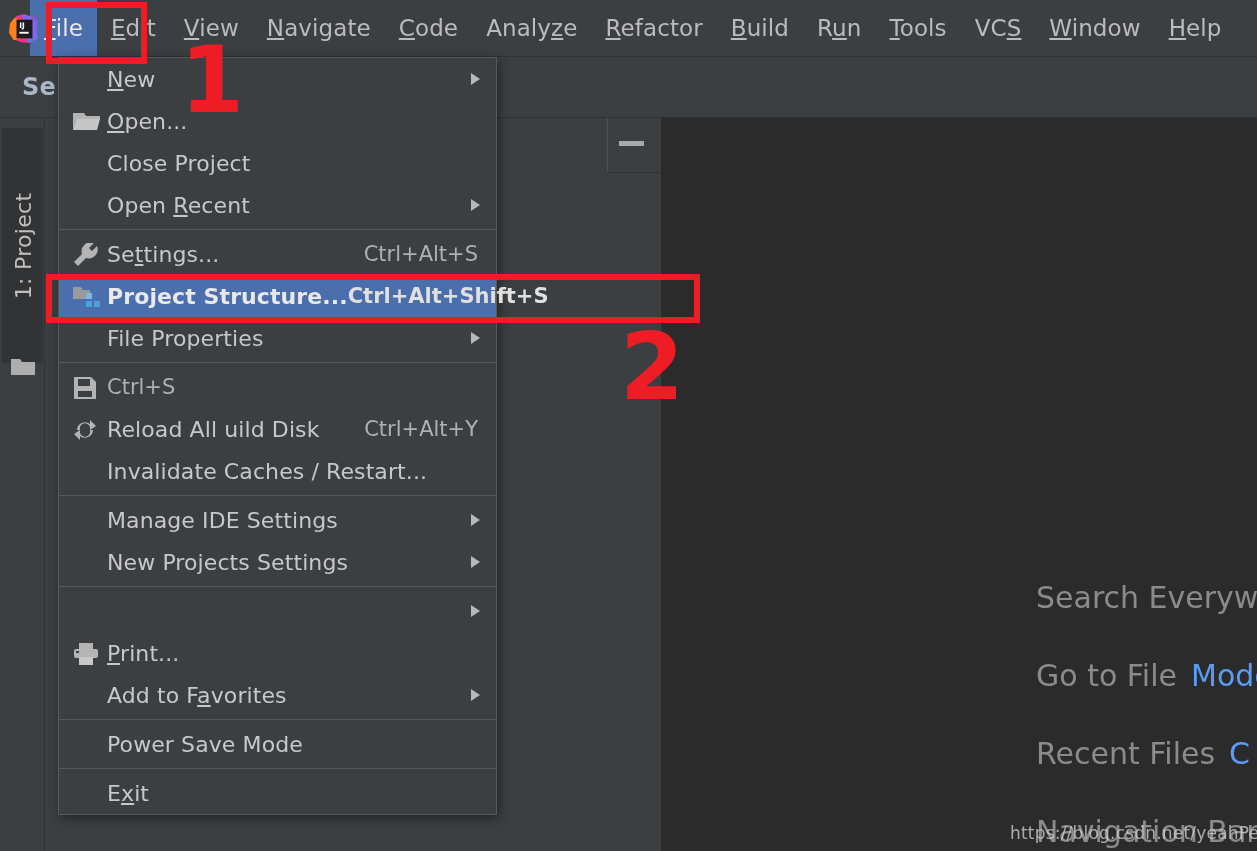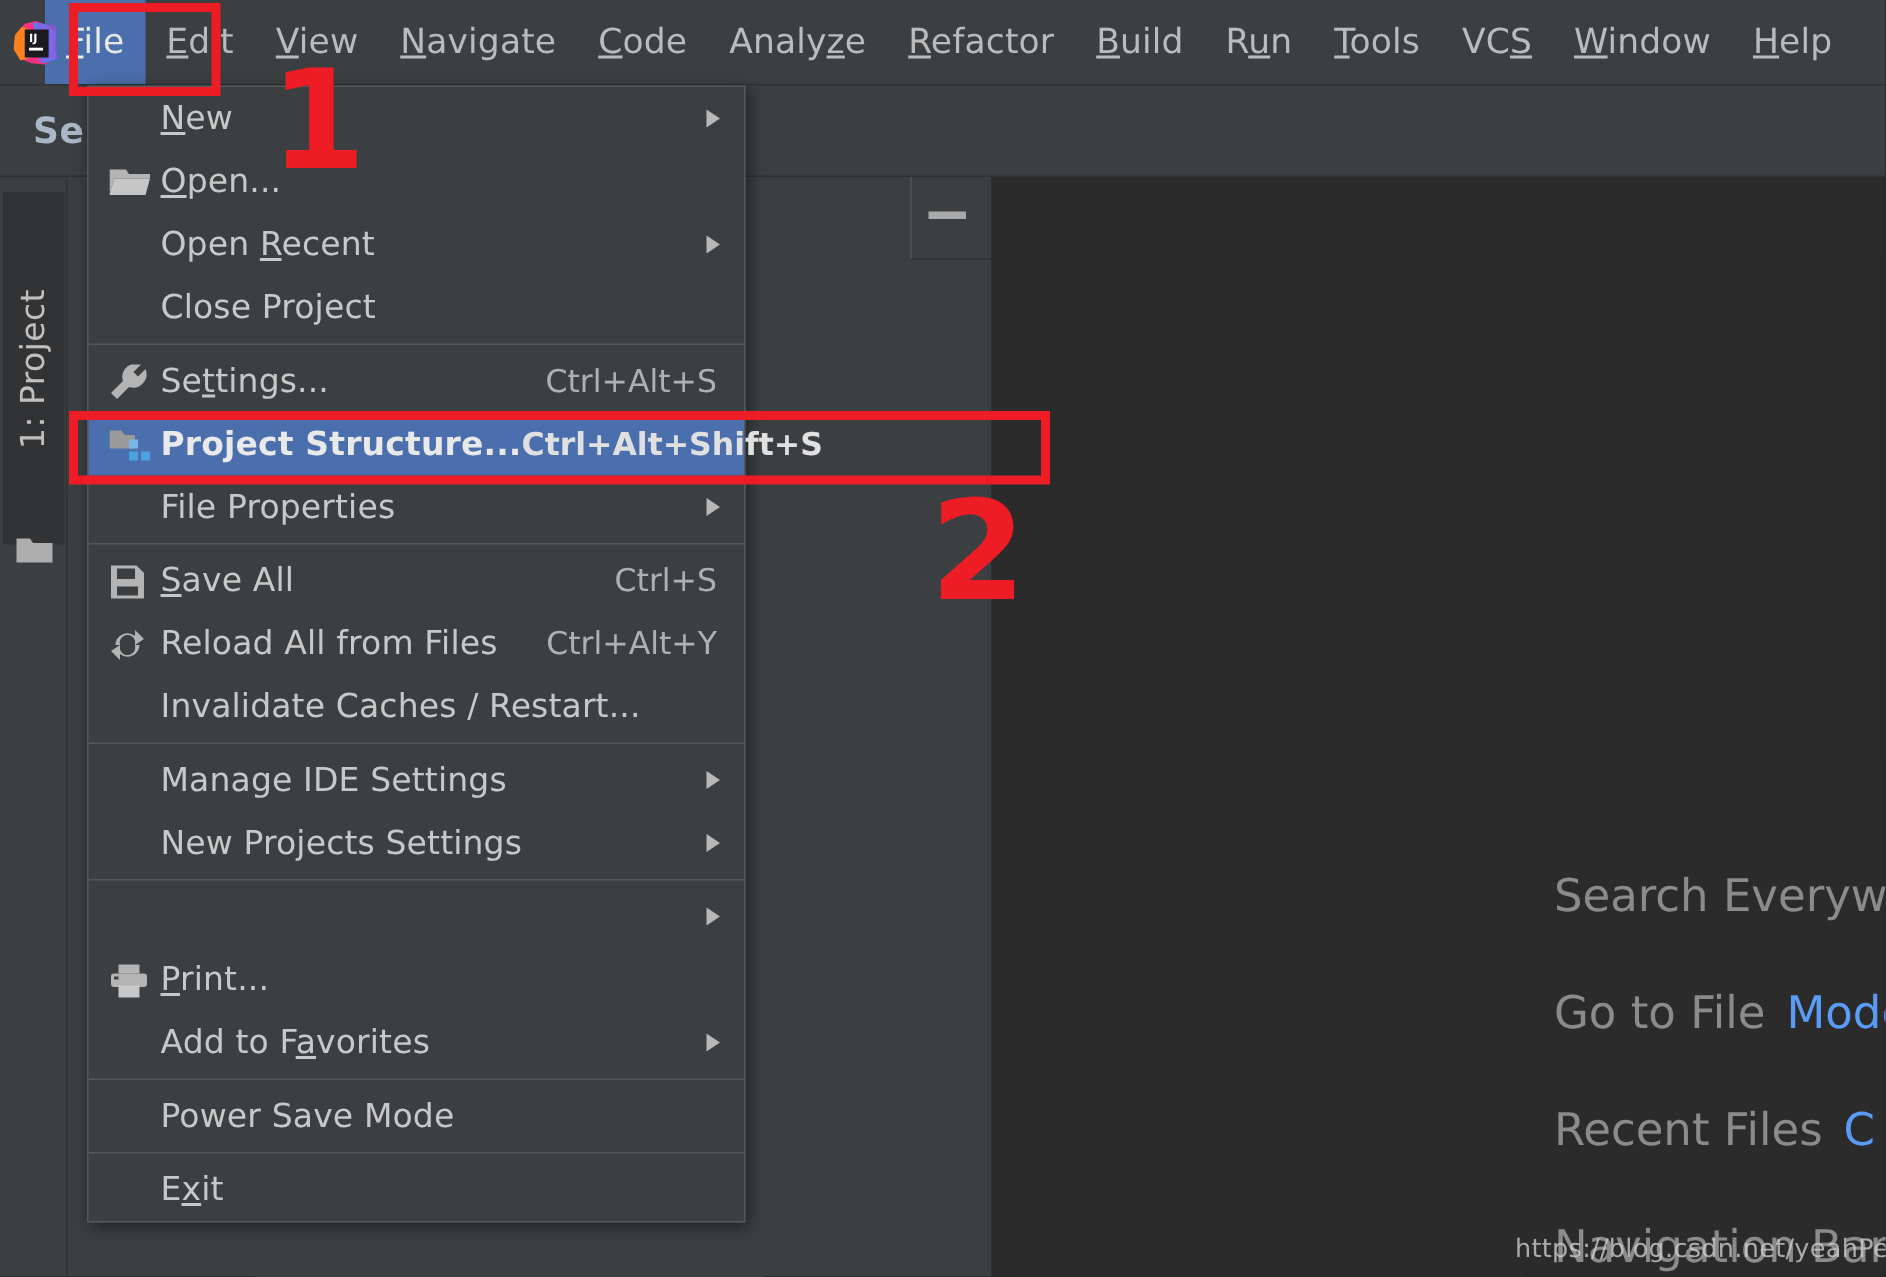--- a/index.html
+++ b/index.html
@@ -341,26 +341,26 @@
         <span class="mi-icon">
           <svg width="28" height="22" viewBox="0 0 28 22">
             <path d="M1 3 L11 3 L13 6 L27 6 L27 9 L3 9 L0 20 L0 3 Z" fill="#b4b4b4"></path>
             <path d="M3 9 L27 9 L24 20 L0 20 Z" fill="#c6c6c6"></path>
           </svg>
         </span>
         <span class="mi-label"><span class="mnem">O</span>pen...</span>
       </div>
       <div class="mi">
         <span class="mi-icon"></span>
+        <span class="mi-label">Close Pro<span class="mnem">j</span>ect</span>
+      </div>
+      <div class="mi">
+        <span class="mi-icon"></span>
         <span class="mi-label">Open <span class="mnem">R</span>ecent</span>
         <span class="mi-arrow"></span>
-      </div>
-      <div class="mi">
-        <span class="mi-icon"></span>
-        <span class="mi-label">Close Pro<span class="mnem">j</span>ect</span>
       </div>
       <div class="mi-sep"></div>
       <div class="mi">
         <span class="mi-icon">
           <svg width="26" height="24" viewBox="0 0 26 24">
             <path d="M24 3 L19 8 L16 5 L21 0 A9 9 0 0 0 9 11 L1 19 L5 23 L13 15 A9 9 0 0 0 24 3 Z" fill="#b4b4b4"></path>
           </svg>
         </span>
         <span class="mi-label">Se<span class="mnem">t</span>tings...</span>
         <span class="mi-shortcut">Ctrl+Alt+S</span>
@@ -384,32 +384,31 @@
       </div>
       <div class="mi-sep"></div>
       <div class="mi">
         <span class="mi-icon">
           <svg width="24" height="24" viewBox="0 0 24 24">
             <path d="M1 1 L18 1 L23 6 L23 23 L1 23 Z" fill="#b4b4b4"></path>
             <rect x="5" y="3" width="12" height="7" fill="#3c3f41"></rect>
             <rect x="5" y="15" width="14" height="6" fill="#3c3f41"></rect>
           </svg>
         </span>
-        <span class="mi-label"><span class="mnem">S</span>ave All</span>
         <span class="mi-shortcut">Ctrl+S</span>
       </div>
       <div class="mi">
         <span class="mi-icon">
           <svg width="24" height="24" viewBox="0 0 24 24">
             <path d="M12 2 A10 10 0 0 1 21 9 L17 9 L22 15 L24 9 L21 9" fill="none"></path>
             <path d="M4 12 A8 8 0 0 1 17 6 L17 2 L23 8 L17 12 L17 9 A5 5 0 0 0 7 12 Z" fill="#b4b4b4"></path>
             <path d="M20 12 A8 8 0 0 1 7 18 L7 22 L1 16 L7 12 L7 15 A5 5 0 0 0 17 12 Z" fill="#b4b4b4"></path>
           </svg>
         </span>
-        <span class="mi-label">Reload All from Files</span>
+        <span class="mi-label">Reload All uild Disk</span>
         <span class="mi-shortcut">Ctrl+Alt+Y</span>
       </div>
       <div class="mi">
         <span class="mi-icon"></span>
         <span class="mi-label">Invalidate Caches / Restart...</span>
       </div>
       <div class="mi-sep"></div>
       <div class="mi">
         <span class="mi-icon"></span>
         <span class="mi-label">Manage IDE Settings</span>

